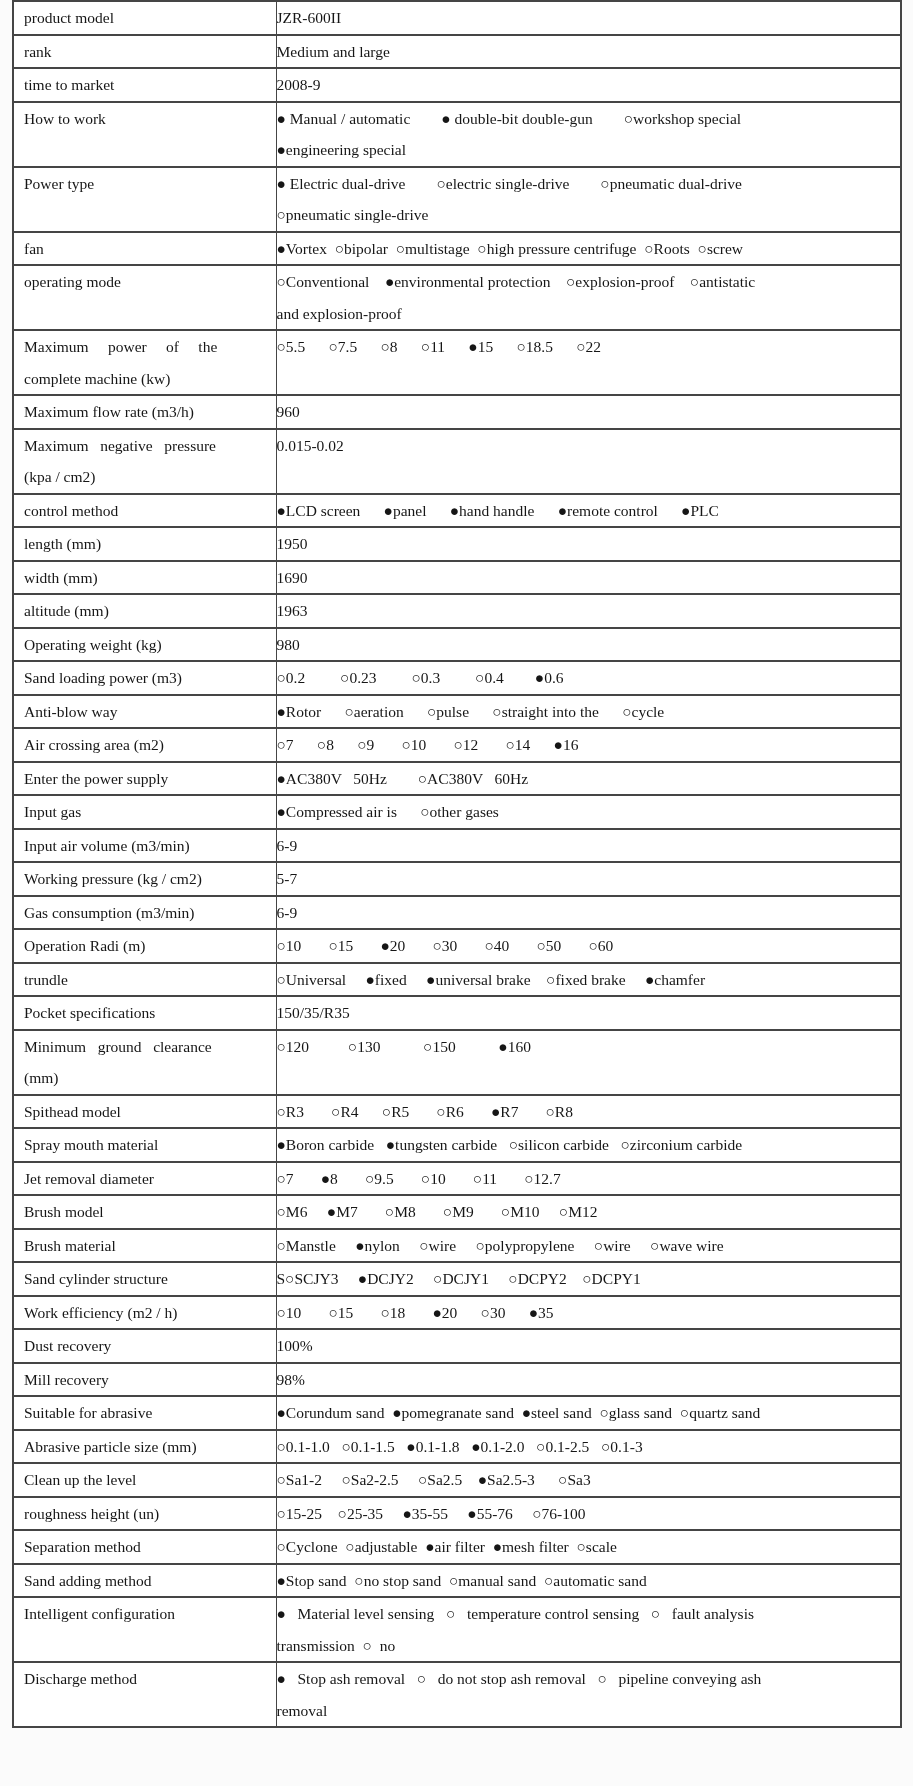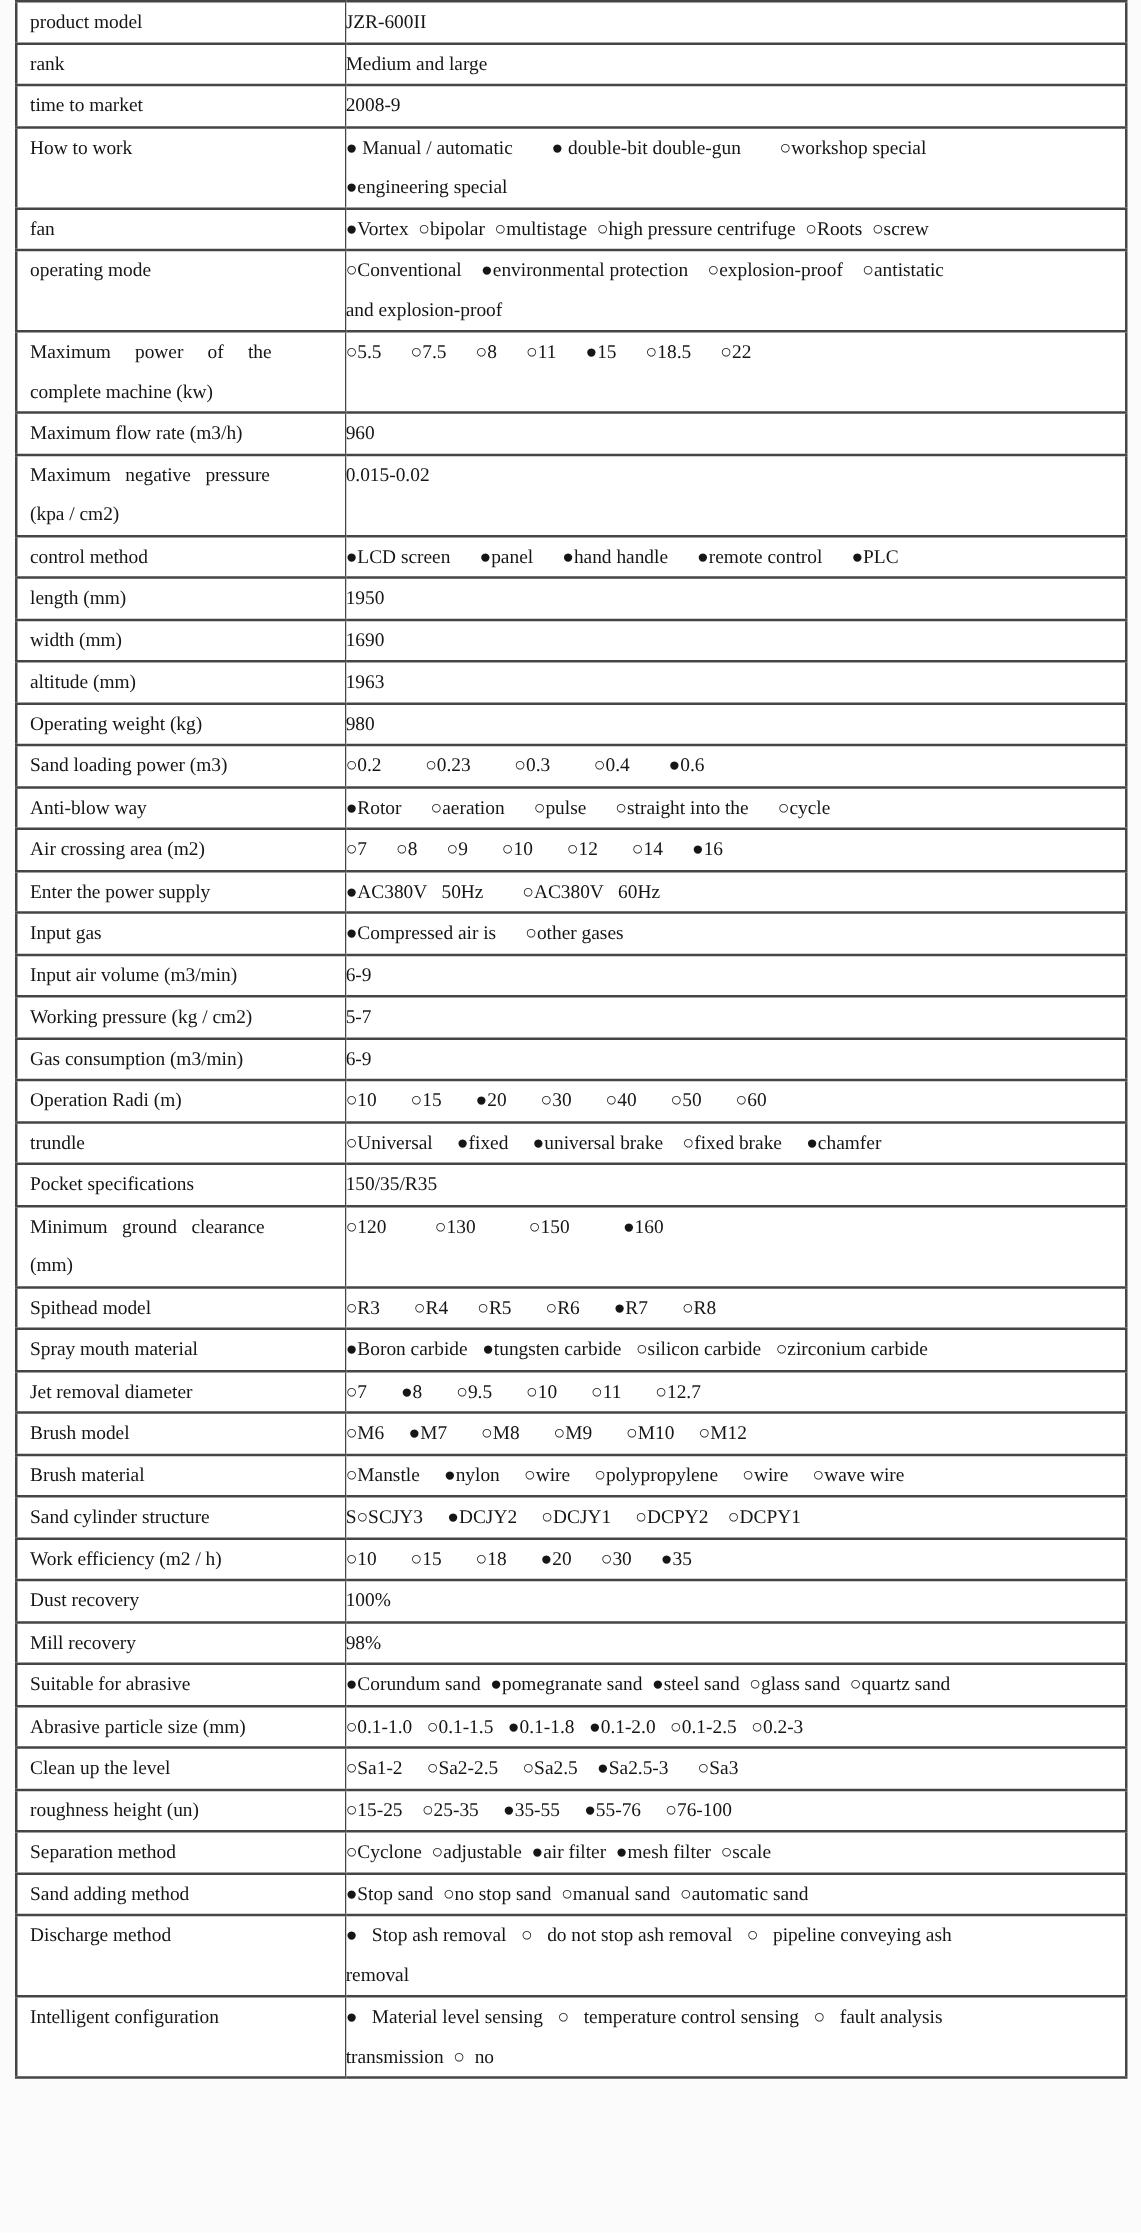--- a/index.html
+++ b/index.html
@@ -59,20 +59,25 @@
     <td class="label">time to market</td>
     <td class="value">2008-9</td>
   </tr>
 
   <tr>
     <td class="label">How to work</td>
     <td class="value">● Manual / automatic        ● double-bit double-gun        ○workshop special
 ●engineering special</td>
   </tr>
 
+  <tr>
+    <td class="label">Power type</td>
+    <td class="value">● Electric dual-drive        ○electric single-drive        ○pneumatic dual-drive
+○pneumatic single-drive</td>
+  </tr>
 
   <tr>
     <td class="label">fan</td>
     <td class="value">●Vortex  ○bipolar  ○multistage  ○high pressure centrifuge  ○Roots  ○screw</td>
   </tr>
 
   <tr>
     <td class="label">operating mode</td>
     <td class="value">○Conventional    ●environmental protection    ○explosion-proof    ○antistatic
 and explosion-proof</td>
@@ -227,48 +232,48 @@
     <td class="value">98%</td>
   </tr>
 
   <tr>
     <td class="label">Suitable for abrasive</td>
     <td class="value">●Corundum sand  ●pomegranate sand  ●steel sand  ○glass sand  ○quartz sand</td>
   </tr>
 
   <tr>
     <td class="label">Abrasive particle size (mm)</td>
-    <td class="value">○0.1-1.0   ○0.1-1.5   ●0.1-1.8   ●0.1-2.0   ○0.1-2.5   ○0.2-3</td>
+    <td class="value">○0.1-1.0   ○0.1-1.5   ●0.1-1.8   ●0.1-2.0   ○0.1-2.5   ○0.1-3</td>
   </tr>
 
   <tr>
     <td class="label">Clean up the level</td>
     <td class="value">○Sa1-2     ○Sa2-2.5     ○Sa2.5    ●Sa2.5-3      ○Sa3</td>
   </tr>
 
   <tr>
     <td class="label">roughness height (un)</td>
     <td class="value">○15-25    ○25-35     ●35-55     ●55-76     ○76-100</td>
   </tr>
 
   <tr>
     <td class="label">Separation method</td>
     <td class="value">○Cyclone  ○adjustable  ●air filter  ●mesh filter  ○scale</td>
   </tr>
 
   <tr>
     <td class="label">Sand adding method</td>
     <td class="value">●Stop sand  ○no stop sand  ○manual sand  ○automatic sand</td>
+  </tr>
+
+  <tr>
+    <td class="label">Intelligent configuration</td>
+    <td class="value">●   Material level sensing   ○   temperature control sensing   ○   fault analysis
+transmission  ○  no</td>
   </tr>
 
   <tr>
     <td class="label">Discharge method</td>
     <td class="value">●   Stop ash removal   ○   do not stop ash removal   ○   pipeline conveying ash
 removal</td>
   </tr>
-
-  <tr>
-    <td class="label">Intelligent configuration</td>
-    <td class="value">●   Material level sensing   ○   temperature control sensing   ○   fault analysis
-transmission  ○  no</td>
-  </tr>
 </tbody>
 </table>
 
 </body></html>

